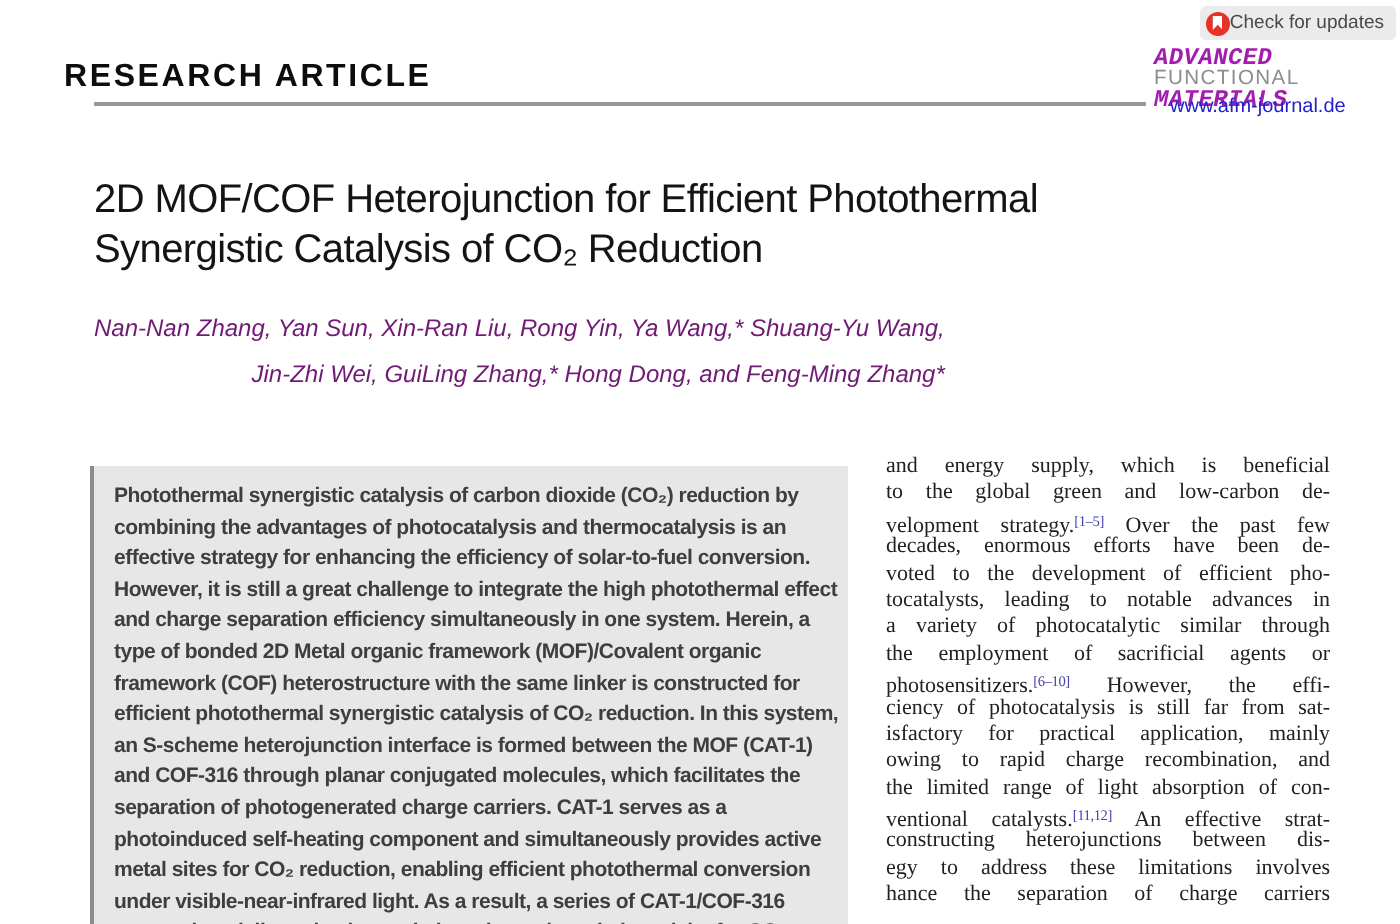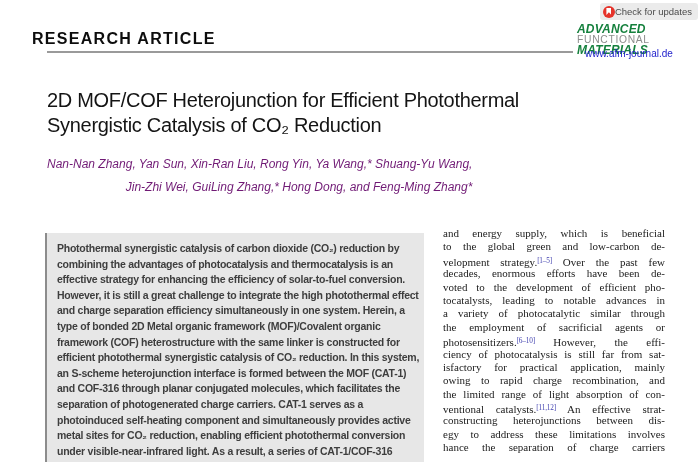--- a/index.html
+++ b/index.html
@@ -36,21 +36,21 @@
     font-size: 16px; font-weight: bold; letter-spacing: 1.3px; color: #0d0d0d;
   }
   .header-rule {
     position: absolute; left: 47px; top: 51px;
     width: 526px; height: 2px; background: #9a9a9a;
   }
   .logo {
     position: absolute; left: 577px; top: 24px; width: 90px;
     font-style: italic; line-height: 10.5px; white-space: nowrap;
   }
-  .logo .l1, .logo .l3 { font-size: 12px; font-weight: bold; color: #15803d; letter-spacing: 0.2px; }
+  .logo .l1, .logo .l3 { font-size: 12px; font-weight: bold; color: #a21caf; letter-spacing: 0.2px; font-family: Liberation Mono, monospace; }
   .logo .l2 { font-size: 10.3px; font-weight: normal; font-style: normal; color: #8d8d8d; letter-spacing: 0.7px; }
   .journal-url {
     position: absolute; left: 573px; top: 48px;
     font-size: 10px; font-weight: normal; color: #2222cc; text-decoration: none;
     white-space: nowrap;
     margin-left: 12px;
   }
 
   
   .title {

